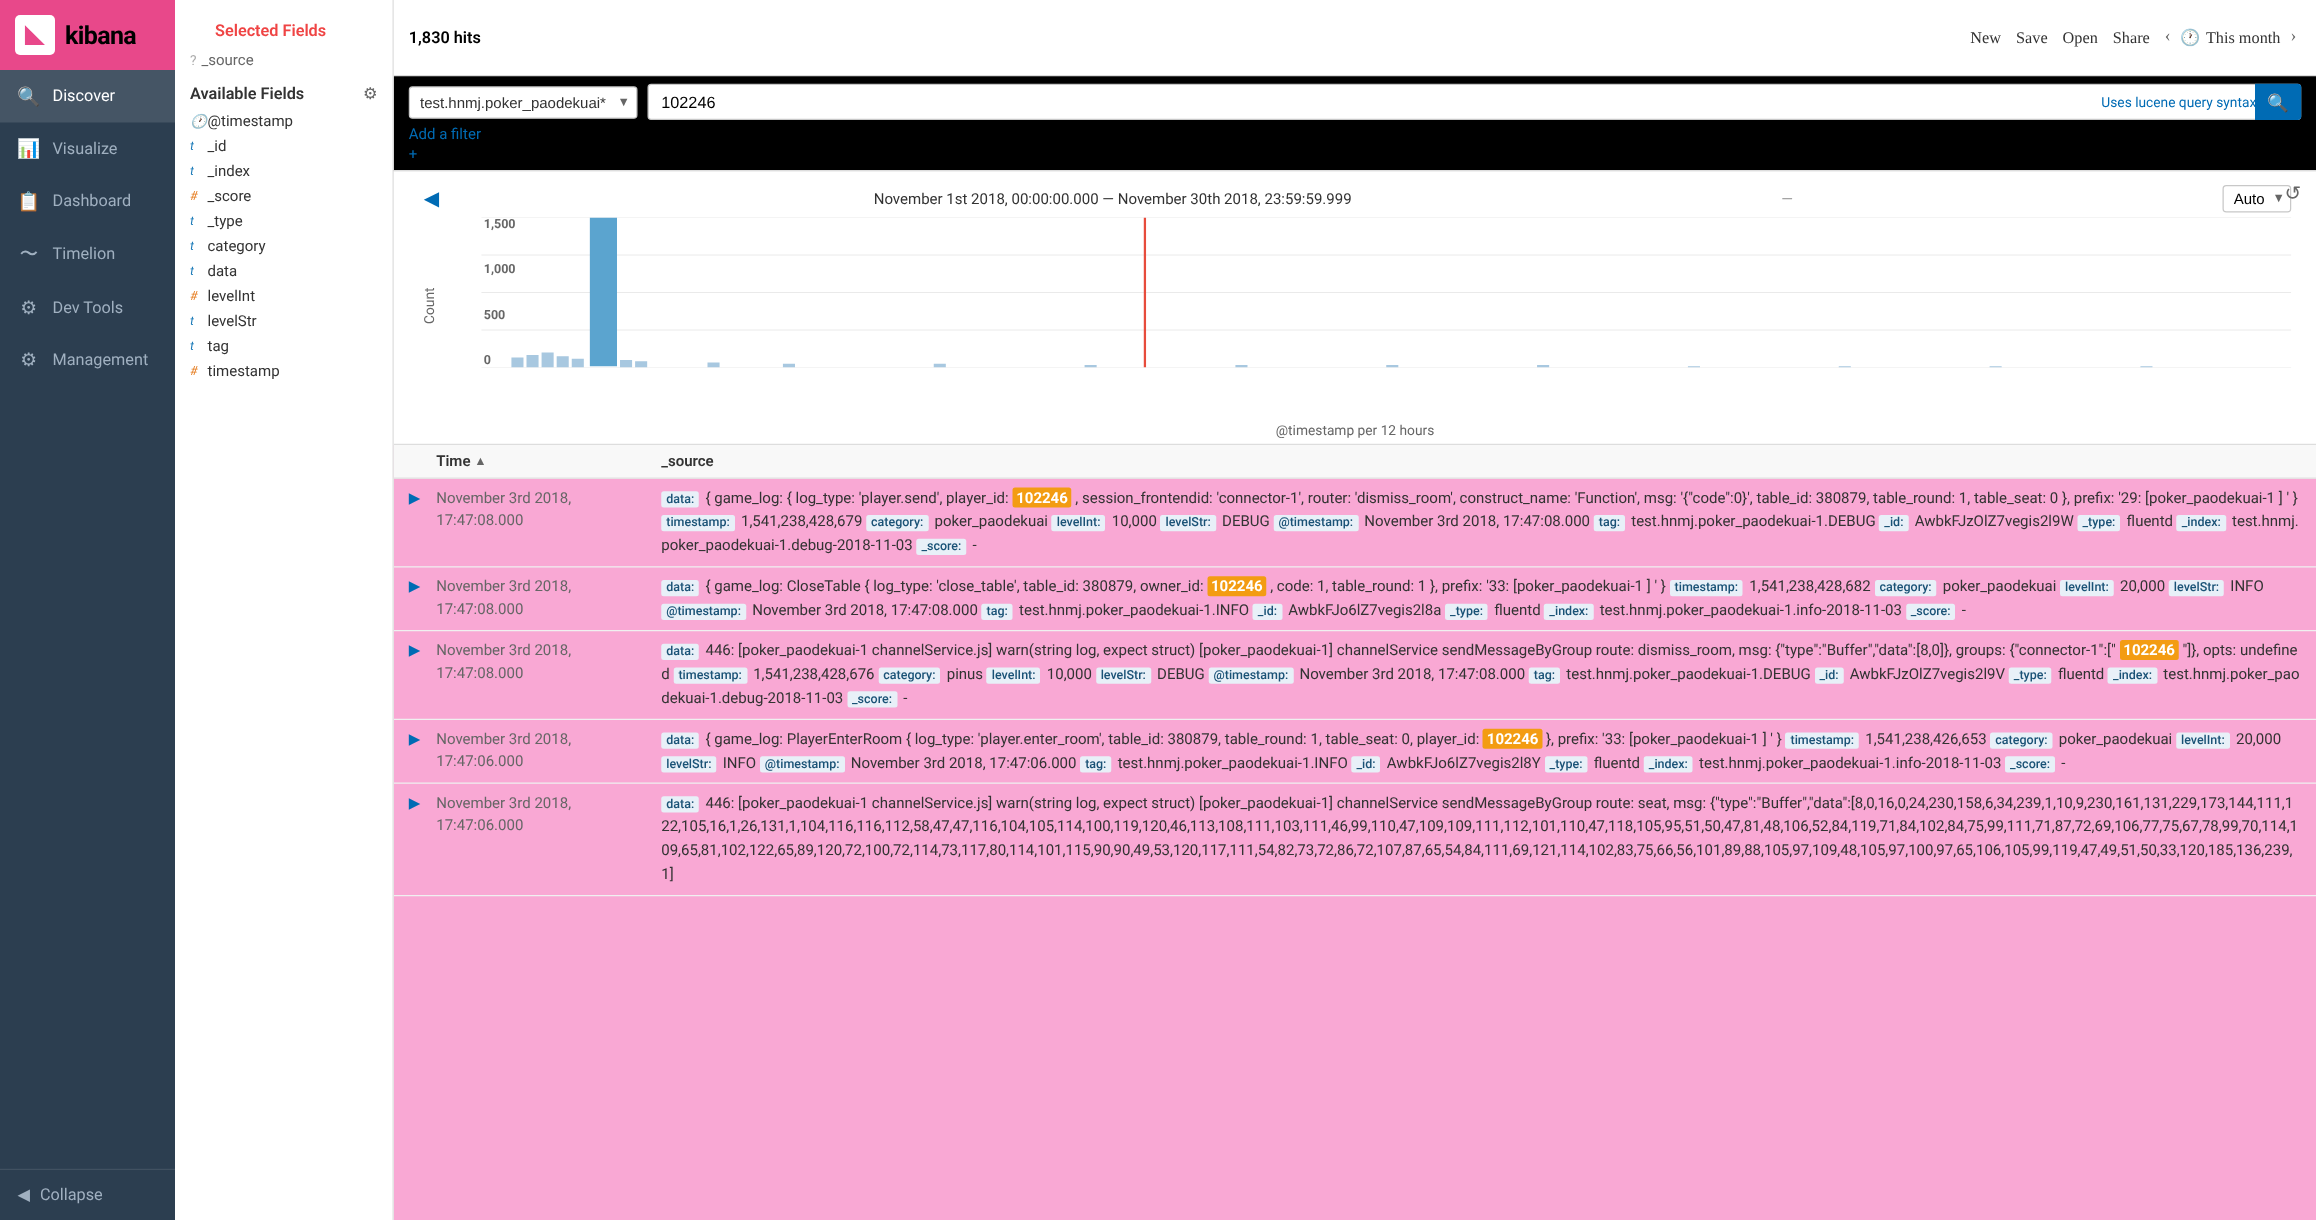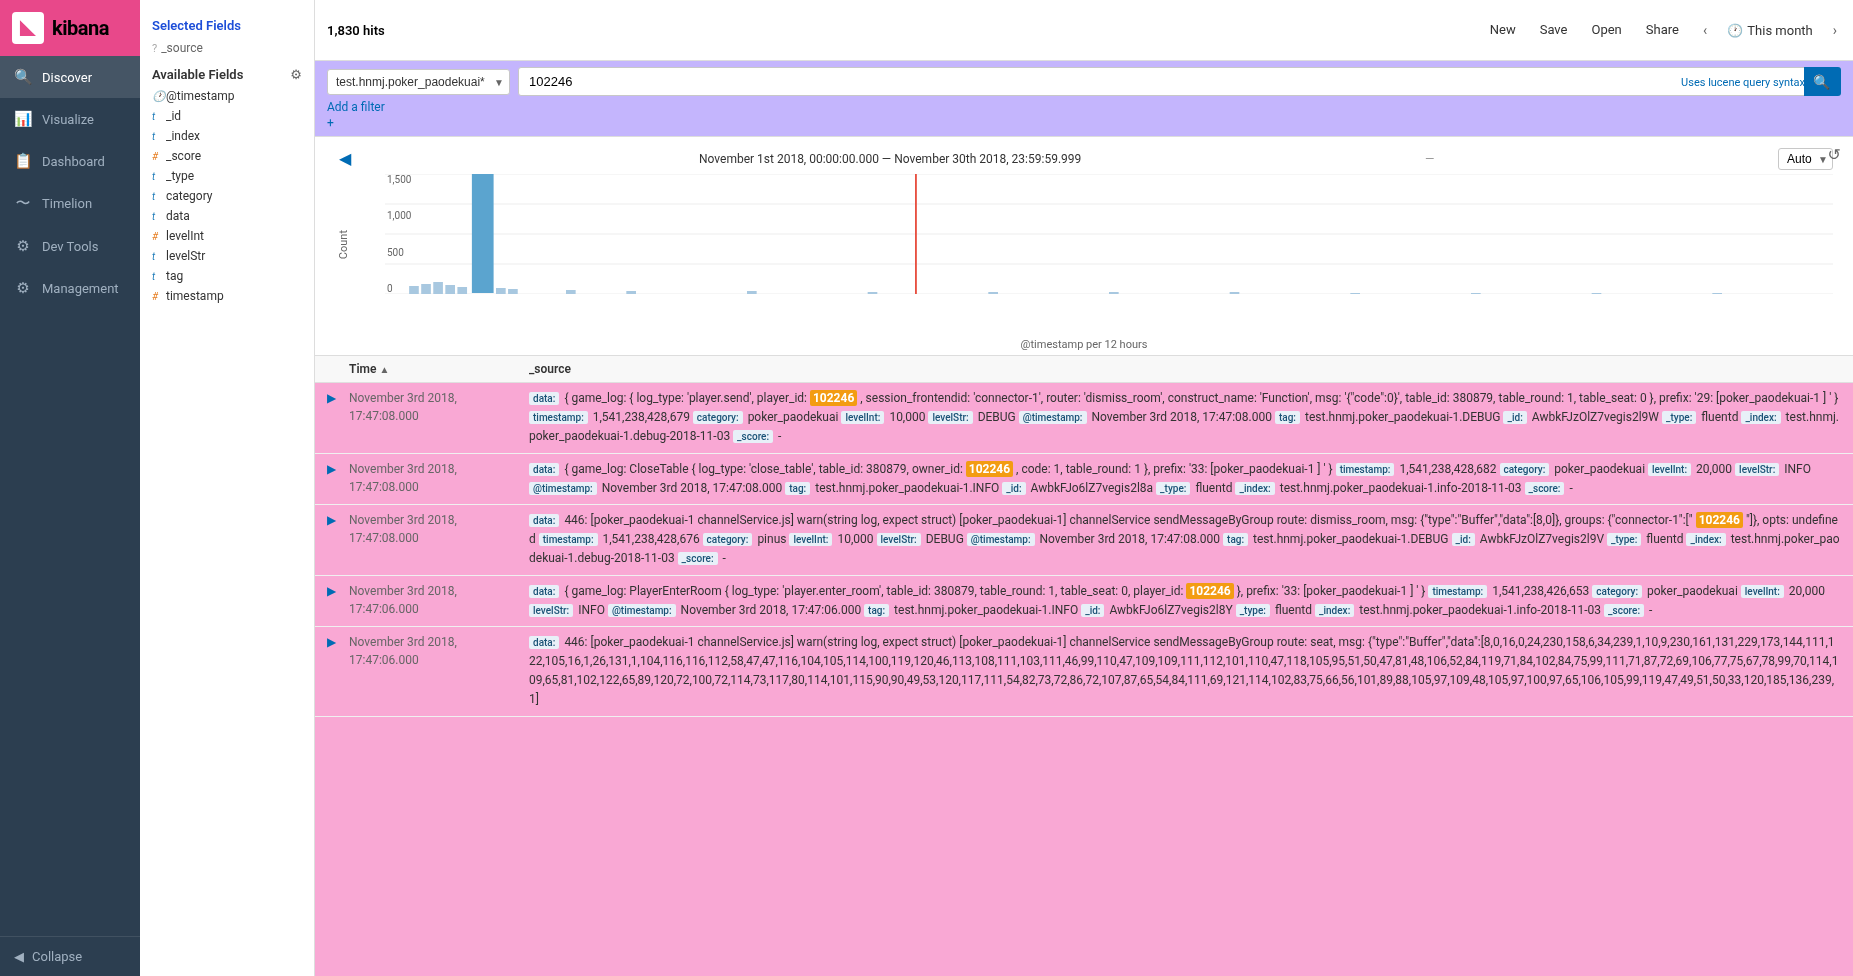--- a/index.html
+++ b/index.html
@@ -11,65 +11,65 @@
     .sidebar-logo-text { color: #000000; font-size: 20px; font-weight: bold; letter-spacing: -0.5px; }
     .sidebar-logo-icon { width: 32px; height: 32px; background: white; border-radius: 4px; display: flex; align-items: center; justify-content: center; }
     .sidebar-logo-icon svg { width: 22px; height: 22px; }
     .sidebar-nav-item { display: flex; align-items: center; gap: 10px; padding: 12px 14px; cursor: pointer; color: #a0b0c0; font-size: 13px; transition: background 0.15s; }
     .sidebar-nav-item.active { background: rgba(255,255,255,0.12); color: white; }
     .sidebar-nav-item .nav-icon { font-size: 15px; width: 18px; text-align: center; }
     .sidebar-collapse { margin-top: auto; border-top: 1px solid rgba(255,255,255,0.1); padding: 12px 14px; display: flex; align-items: center; gap: 8px; cursor: pointer; color: #a0b0c0; font-size: 13px; }
 
     
     .fields-panel { width: 175px; background: #fff; border-right: 1px solid #ddd; overflow-y: auto; flex-shrink: 0; padding: 10px 0; }
-    .fields-section-title { font-size: 13px; font-weight: 600; color: #1d4ed8; padding: 8px 12px 4px; }
+    .fields-section-title { font-size: 13px; font-weight: 600; color: #ef4444; padding: 8px 12px 4px; margin-left: 20px; }
     .field-source { padding: 4px 12px; color: #666; font-size: 12px; display: flex; align-items: center; gap: 4px; }
     .field-source .q-mark { color: #aaa; font-size: 11px; }
     .available-fields-header { display: flex; align-items: center; justify-content: space-between; padding: 8px 12px 4px; }
     .available-fields-title { font-size: 13px; font-weight: 600; color: #333; }
     .gear-icon { color: #666; cursor: pointer; font-size: 13px; }
     .field-item { display: flex; align-items: center; padding: 3px 12px; gap: 6px; cursor: pointer; }
     .field-type { font-size: 10px; color: #888; width: 8px; flex-shrink: 0; font-style: italic; }
     .field-type.hash { color: #e67e22; }
     .field-type.t { color: #1a7ab8; }
     .field-type.clock { color: #27ae60; font-size: 11px; }
     .field-name { font-size: 12px; color: #333; }
     .field-item.timestamp-field .field-type { color: #27ae60; }
 
     
     .main-content { flex: 1; display: flex; flex-direction: column; overflow: hidden; }
 
     
     .top-bar { background: #fff; border-bottom: 1px solid #ddd; padding: 20px 12px; display: flex; align-items: center; justify-content: space-between; }
-    .top-bar-actions { display: flex; gap: 16px; font-size: 13px; color: #333; }
+    .top-bar-actions { display: flex; align-items: center; gap: 4px; font-size: 13px; color: #333; font-family: Liberation Serif, serif; }
     .top-bar-btn { cursor: pointer; color: #333; padding: 2px 4px; }
     .top-bar-time { display: flex; align-items: center; gap: 4px; color: #333; cursor: pointer; font-size: 13px; }
     .nav-arrow { cursor: pointer; color: #666; font-size: 14px; padding: 2px 4px; }
 
     
-    .search-bar-container { background: #c4b5fd; border-bottom: 1px solid #ddd; padding: 6px 12px 0; }
+    .search-bar-container { background: #000000; border-bottom: 1px solid #ddd; padding: 6px 12px 0; }
     .search-row { display: flex; align-items: center; gap: 8px; }
     .search-input-wrap { flex: 1; position: relative; }
     .search-input { width: 100%; border: 1px solid #c8c8c8; border-radius: 3px; padding: 6px 120px 6px 10px; font-size: 13px; outline: none; }
     .search-hint { position: absolute; right: 36px; top: 50%; transform: translateY(-50%); font-size: 11px; color: #006BB4; white-space: nowrap; }
     .search-btn { background: #006BB4; border: none; color: white; padding: 6px 10px; border-radius: 0 3px 3px 0; cursor: pointer; font-size: 14px; position: absolute; right: 0; top: 0; bottom: 0; }
     .index-select { border: 1px solid #c8c8c8; border-radius: 3px; padding: 5px 24px 5px 8px; font-size: 12px; background: white; cursor: pointer; appearance: none; -webkit-appearance: none; color: #333; }
     .index-select-wrap { position: relative; }
     .index-select-wrap::after { content: '▼'; position: absolute; right: 6px; top: 50%; transform: translateY(-50%); font-size: 10px; color: #666; pointer-events: none; }
     .add-filter-row { padding: 4px 0 6px; }
     .add-filter-btn { color: #006BB4; font-size: 12px; cursor: pointer; display: inline-flex; align-items: flex-start; gap: 2px; flex-direction: column; }
 
     
     .chart-area { background: #fff; border-bottom: 1px solid #ddd; padding: 10px 20px 0; position: relative; }
     .chart-header { display: flex; align-items: center; justify-content: space-between; margin-bottom: 4px; }
     .auto-select { border: 1px solid #c8c8c8; border-radius: 3px; padding: 3px 20px 3px 8px; font-size: 12px; background: white; cursor: pointer; appearance: none; -webkit-appearance: none; }
     .auto-wrap { position: relative; }
     .auto-wrap::after { content: '▼'; position: absolute; right: 5px; top: 50%; transform: translateY(-50%); font-size: 10px; color: #666; pointer-events: none; }
     .chart-refresh { position: absolute; top: 8px; right: 12px; color: #666; cursor: pointer; font-size: 16px; }
-    .chart-y-axis { position: absolute; left: 22px; top: 0; bottom: 20px; display: flex; flex-direction: column; justify-content: space-between; font-size: 10px; color: #666; }
+    .chart-y-axis { position: absolute; left: 22px; top: 0; bottom: 20px; display: flex; flex-direction: column; justify-content: space-between; font-size: 10px; color: #666; font-weight: bold; }
 
     
     .results-area { flex: 1; overflow-y: auto; background: #f9a8d4; }
     .results-header { display: flex; align-items: center; padding: 6px 12px; border-bottom: 1px solid #e0e0e0; font-size: 12px; font-weight: 600; color: #333; background: #f8f8f8; position: sticky; top: 0; z-index: 2; }
     .col-expand { width: 22px; flex-shrink: 0; }
     .col-time { width: 180px; flex-shrink: 0; display: flex; align-items: center; gap: 3px; }
     .col-source { flex: 1; }
     .sort-icon { font-size: 10px; color: #666; }
 
     .result-row { display: flex; border-bottom: 1px solid #f0f0f0; padding: 6px 12px; align-items: flex-start; }

